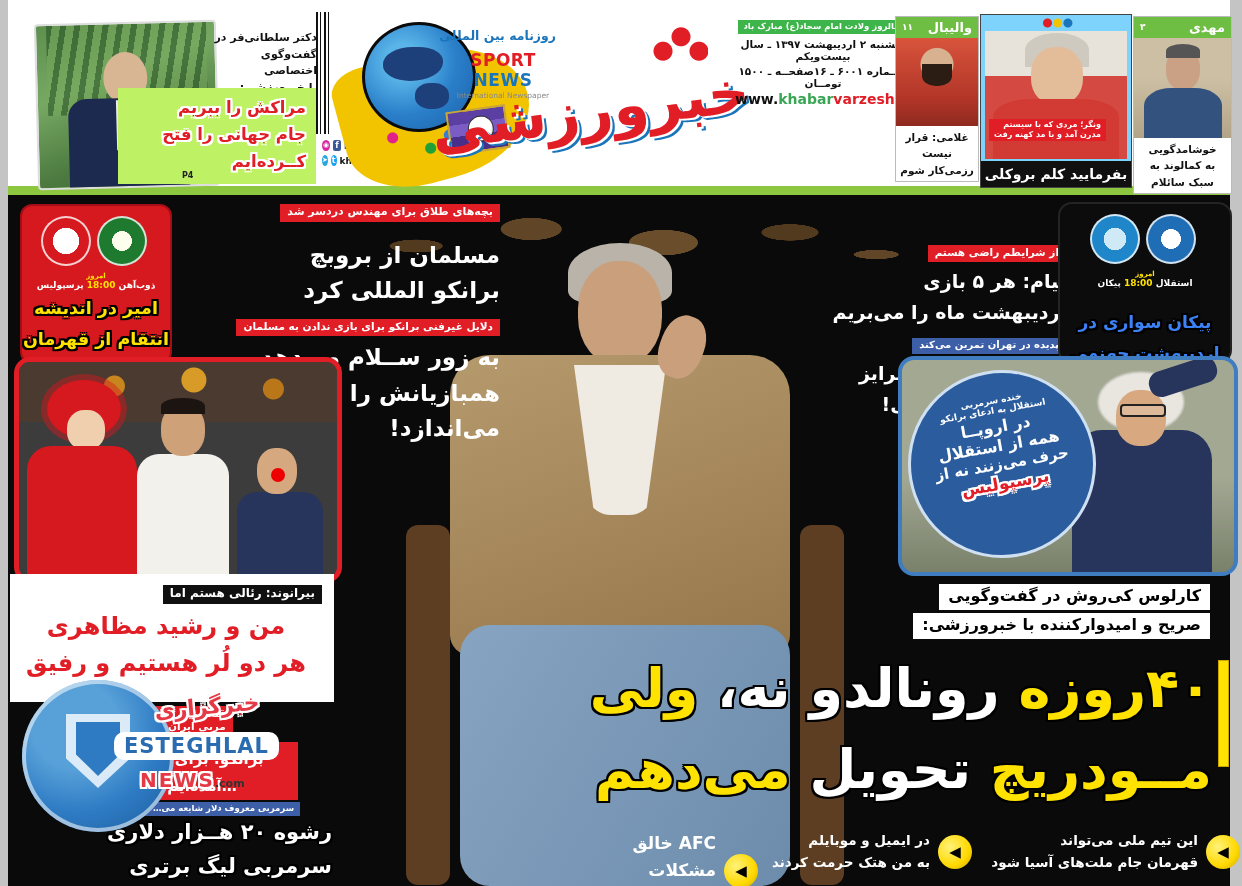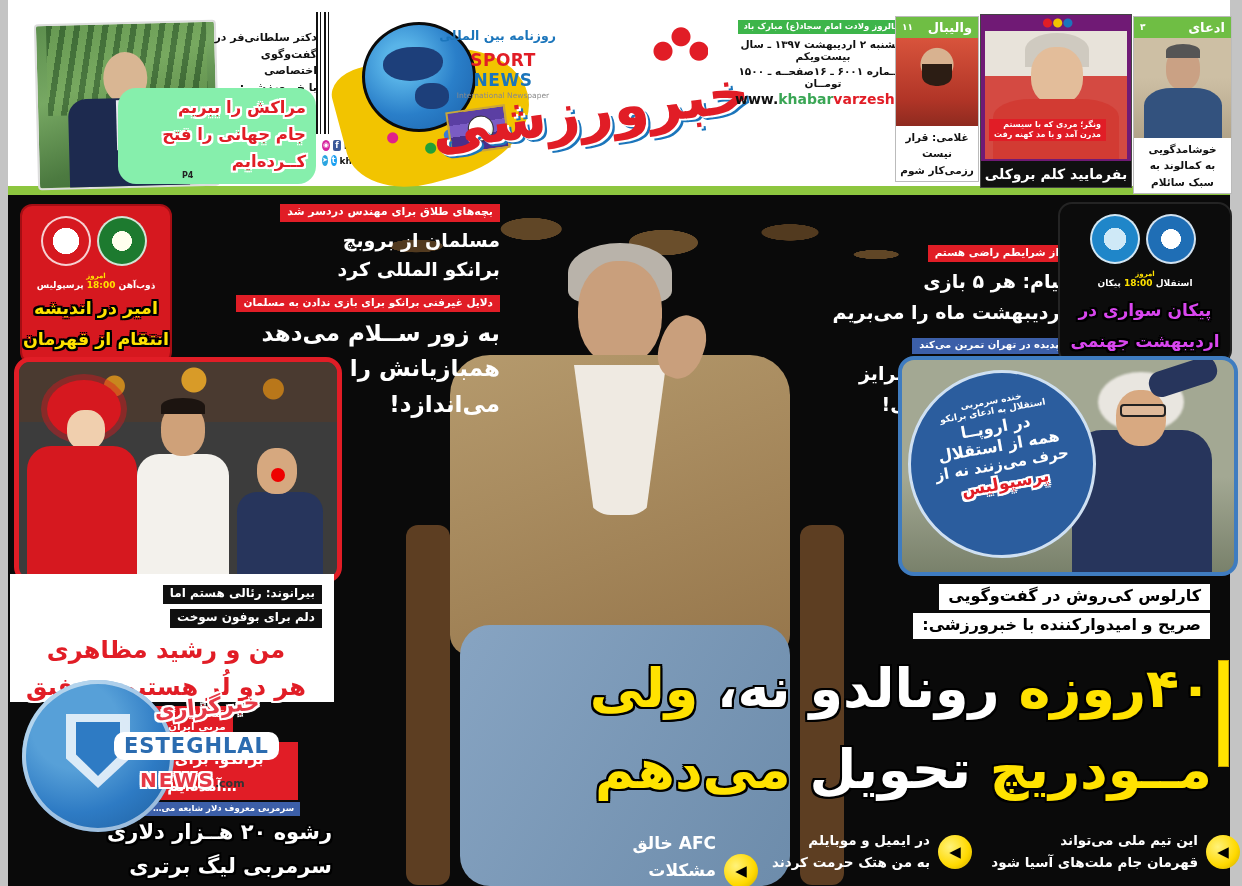--- a/index.html
+++ b/index.html
@@ -48,21 +48,21 @@
     <div class="abs" style="left:30px;top:74px;width:120px;height:90px;background:#1d2a4f;border-radius:18px 18px 0 0;"></div>
     <div class="abs" style="left:78px;top:76px;width:22px;height:50px;background:#e8e8f0;"></div>
   </div>
 
   <div class="abs rtl" style="left:205px;top:30px;width:112px;font-size:11px;font-weight:bold;color:#111;line-height:1.5;">
     <div>دکتر سلطانی‌فر در</div>
     <div>گفت‌وگوی اختصاصی</div>
     <div>با خبرورزشی:</div>
   </div>
 
-  <div class="abs rtl" style="left:118px;top:88px;width:198px;height:96px;background:#86efac;padding:6px 10px 0 0;box-sizing:border-box;border-radius:18px;">
+  <div class="abs rtl" style="left:118px;top:88px;width:198px;height:96px;background:#bef264;padding:6px 10px 0 0;box-sizing:border-box;">
     <div class="out-w" style="color:#e11d26;font-weight:800;font-size:16.5px;line-height:1.65;">
       <div>مراکش را ببریم</div>
       <div>جام جهانی را فتح</div>
       <div>کــرده‌ایم</div>
     </div>
     <div class="abs" style="left:64px;bottom:4px;font-size:8px;color:#222;font-weight:bold;direction:ltr;">P4</div>
   </div>
 
   <div class="abs barcode" style="left:316px;top:12px;width:15px;height:122px;"></div>
 
@@ -124,38 +124,38 @@
     <div style="height:88px;background:radial-gradient(circle at 50% 30%,#d8b290 0 16px,transparent 17px),linear-gradient(180deg,#d8543c 0%,#b13527 70%,#8e2a1f 100%);position:relative;">
       <div class="abs" style="left:26px;top:26px;width:30px;height:22px;background:#2c1d14;border-radius:0 0 45% 45%;"></div>
     </div>
     <div class="cap ctr rtl" style="padding:3px 2px;background:#fff;">
       <div>غلامی: قرار</div>
       <div>نیست</div>
       <div>رزمی‌کار شوم</div>
     </div>
   </div>
 
-  <div class="abs" style="left:980px;top:14px;width:150px;height:172px;border:1px solid #444;background:#701a75;">
+  <div class="abs" style="left:980px;top:14px;width:150px;height:172px;border:1px solid #444;background:#7dd3fc;">
     <div class="abs" style="left:58px;top:2px;width:34px;height:12px;background:radial-gradient(circle at 25% 50%,#e11d26 0 4px,transparent 5px),radial-gradient(circle at 55% 50%,#f2c400 0 4px,transparent 5px),radial-gradient(circle at 85% 50%,#1b75bb 0 4px,transparent 5px);"></div>
     <div class="abs" style="left:4px;top:16px;right:4px;height:128px;overflow:hidden;
          background:linear-gradient(180deg,#e8e3da 0 35%,#d44a42 35% 100%);">
       <div class="abs" style="left:40px;top:2px;width:64px;height:34px;background:#cfcac0;border-radius:50% 50% 0 0;"></div>
       <div class="abs" style="left:46px;top:16px;width:52px;height:58px;background:#e3bd9a;border-radius:45%;"></div>
       <div class="abs" style="left:8px;top:68px;width:126px;height:60px;background:#d23b33;border-radius:30% 30% 0 0;"></div>
     </div>
     <div class="abs rtl kick k-red" style="left:8px;top:104px;font-size:8px;padding:1px 5px;">
       <div>ونگر؛ مردی که با سیستم</div>
       <div>مدرن آمد و با مد کهنه رفت</div>
     </div>
     <div class="abs ctr" style="left:0;right:0;bottom:0;height:26px;background:#101010;color:#fff;font-weight:800;font-size:14px;line-height:26px;direction:rtl;">بفرمایید کلم بروکلی</div>
   </div>
 
   <div class="abs" style="left:1133px;top:16px;width:97px;border:1px solid #bbb;">
     <div class="greenhdr rtl" style="display:flex;justify-content:space-between;">
-      <span>ادعای</span>
+      <span>مهدی</span>
       <span style="font-size:9px;">۳</span>
     </div>
     <div style="height:100px;position:relative;background:linear-gradient(180deg,#cdbfa4 0 40%,#b2a489 100%);">
       <div class="abs" style="left:32px;top:10px;width:34px;height:42px;background:#caa184;border-radius:45%;"></div>
       <div class="abs" style="left:32px;top:6px;width:34px;height:14px;background:#555;border-radius:50% 50% 0 0;"></div>
       <div class="abs" style="left:10px;top:50px;width:78px;height:50px;background:#33527e;border-radius:35% 35% 0 0;"></div>
     </div>
     <div class="cap ctr rtl" style="padding:3px 2px;background:#fff;">
       <div>خوشامدگویی</div>
       <div>به کمالوند به</div>
@@ -186,21 +186,21 @@
       <span>پرسپولیس</span>
     </div>
     <div class="rtl ctr out-b" style="color:#ffe200;font-weight:800;font-size:17.5px;line-height:1.75;margin-top:3px;">
       <div>امیر در اندیشه</div>
       <div>انتقام از قهرمان</div>
     </div>
   </div>
 
   <div class="abs rtl" style="left:178px;top:200px;width:322px;">
     <div><span class="kick k-red" style="font-size:11px;">بچه‌های طلاق برای مهندس دردسر شد</span></div>
-    <div class="wh" style="font-size:19px;line-height:1.55;margin:4px 0 6px;">
+    <div class="wh" style="font-size:23px;line-height:1.55;margin:16px 0 6px;">
       <div>مسلمان از بروبچ</div>
       <div>برانکو المللی کرد</div>
     </div>
     <div><span class="kick k-red" style="font-size:10.5px;">دلایل غیرفنی برانکو برای بازی ندادن به مسلمان</span></div>
     <div class="wh" style="font-size:23px;line-height:1.55;margin-top:4px;">
       <div>به زور ســلام می‌دهد</div>
       <div>همبازیانش را دست می‌اندازد!</div>
     </div>
   </div>
 
@@ -219,21 +219,21 @@
 
   <div class="abs ctr" style="left:1058px;top:202px;width:174px;height:162px;background:#0c0c0c;border-radius:14px;border:2px solid #242424;padding-top:10px;box-sizing:border-box;">
     <span class="logo-circ" style="background:radial-gradient(circle at 50% 50%,#cfe9f7 0 34%,#1f86c9 35% 100%);"></span>
     <span class="logo-circ" style="background:radial-gradient(circle at 50% 50%,#fff 0 30%,#1f6eb5 31% 100%);margin-right:4px;"></span>
     <div class="sched rtl ctr" style="margin-top:2px;">
       <span class="t" style="font-size:7px;display:block;">امروز</span>
       <span>استقلال</span>
       <span class="t">18:00</span>
       <span>پیکان</span>
     </div>
-    <div class="rtl ctr out-b" style="color:#d946ef;font-weight:800;font-size:17px;line-height:1.8;margin-top:7px;">
+    <div class="rtl ctr out-b" style="color:#3b82f6;font-weight:800;font-size:17px;line-height:1.8;margin-top:19px;">
       <div>پیکان سواری در</div>
       <div>اردیبهشت جهنمی</div>
     </div>
   </div>
 
   <div class="abs photo-frame" style="left:14px;top:357px;width:318px;height:216px;border:5px solid #e11d26;background:#3c3c3c;">
     <div class="abs" style="left:0;top:0;right:0;height:60px;
          background:radial-gradient(circle at 30% 40%,#c8871e 0 10px,transparent 11px),radial-gradient(circle at 55% 30%,#d89b28 0 12px,transparent 13px),radial-gradient(circle at 80% 45%,#b9771a 0 10px,transparent 11px),#4a3a30;"></div>
     <div class="abs" style="left:28px;top:18px;width:74px;height:58px;background:#d6181f;border-radius:50%;box-shadow:0 0 0 6px rgba(214,24,31,.45);"></div>
     <div class="abs" style="left:48px;top:48px;width:38px;height:40px;background:#f0cfae;border-radius:45%;"></div>
@@ -258,21 +258,20 @@
       <div style="font-size:9px;font-weight:bold;">استقلال به ادعای برانکو</div>
       <div style="font-size:16px;font-weight:800;margin-top:2px;">در اروپــا</div>
       <div style="font-size:16px;font-weight:800;">همه از استقلال</div>
       <div style="font-size:15px;font-weight:800;">حرف می‌زنند نه از</div>
       <div class="out-w" style="font-size:17px;font-weight:800;color:#e11d26;">پرسپولیس</div>
     </div>
   </div>
 
   <div class="abs rtl" style="left:10px;top:574px;width:324px;height:128px;background:#fff;padding:8px 12px 0 0;box-sizing:border-box;">
     <div><span class="kick k-black" style="font-size:12px;">بیرانوند: رئالی هستم اما</span></div>
-    <div style="margin-top:2px;"><span class="kick k-black" style="font-size:12px;">دلم برای بوفون سوخت</span></div>
     <div class="out-w ctr" style="color:#e11d26;font-weight:800;font-size:24px;line-height:1.55;margin-top:4px;">
       <div>من و رشید مظاهری</div>
       <div>هر دو لُر هستیم و رفیق</div>
     </div>
   </div>
 
   <div class="abs rtl kick k-red" style="left:100px;top:706px;font-size:10.5px;">
     <div>قلعه‌نویی پرافتخارترین</div>
     <div>مربی ایران است اما...</div>
   </div>

